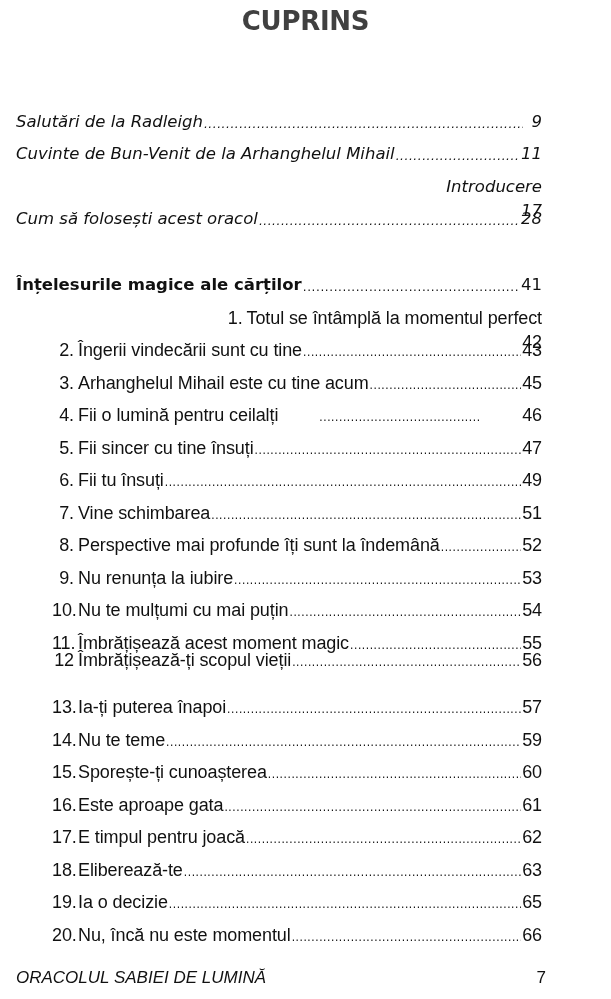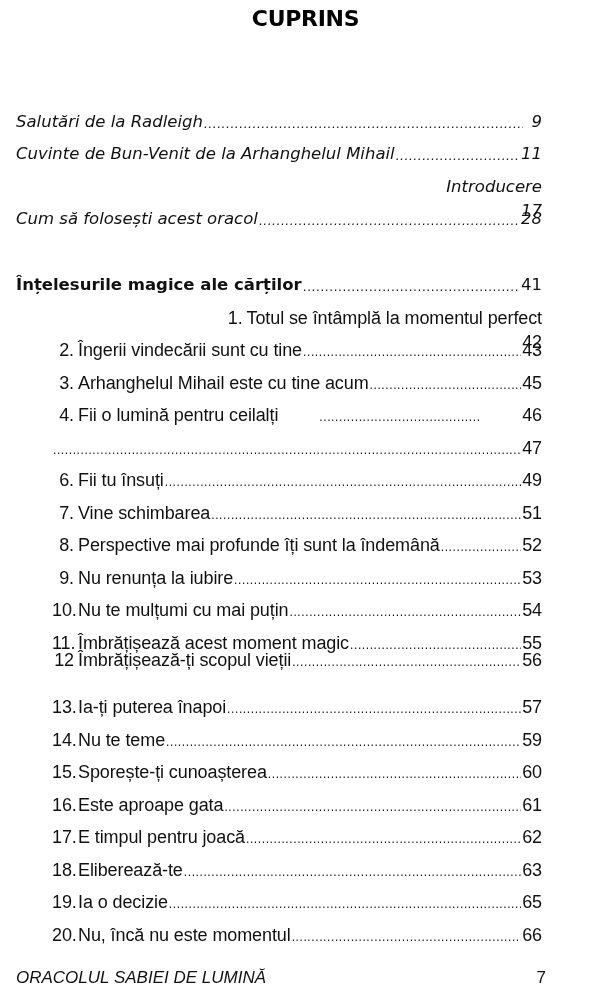--- a/index.html
+++ b/index.html
@@ -1,19 +1,19 @@
 <!DOCTYPE html>
 <html><head>
 <meta charset="utf-8">
 <style>
   html, body { margin: 0; padding: 0; background: #ffffff; }
   body { width: 611px; height: 999px; position: relative; overflow: hidden;
          font-family: "DejaVu Sans", "Liberation Sans", sans-serif; color: #111; }
   .title { position: absolute; top: 6px; left: 0; width: 611px; text-align: center;
-           font-size: 22px; font-weight: bold; letter-spacing: -0.3px; color:#000000; }
+           font-size: 26px; font-weight: bold; letter-spacing: -0.3px; color:#404040; }
   .toc { position: absolute; left: 16px; width: 526px; }
   .row { position: absolute; left: 0; width: 526px; height: 24px; display: flex;
          align-items: flex-end; font-size: 16.5px; line-height: 24px; white-space: nowrap; }
   .row .label { flex: 0 0 auto; }
   .row .dots { flex: 1 1 auto; overflow: hidden; margin: 0 1px; position: relative; height: 24px; }
   .row .dots::after { content: "........................................................................................................................................................................................................";
                       position: absolute; left: 0; bottom: 4px; font-size: 12px; letter-spacing: 0.6px; line-height: 12px; }
   .row .page { flex: 0 0 auto; text-align: right; }
   .row.italic { font-style: italic; font-family: "DejaVu Sans", sans-serif; font-size: 16.5px; }
   .row.bold .label { font-weight: bold; margin-top: 12px; }
@@ -71,20 +71,21 @@
     <span class="label"><span class="num">3.</span><span>Arhanghelul Mihail este cu tine acum</span></span>
     <span class="dots"></span>
     <span class="page">45</span>
   </div>
   <div class="row sub" style="top:403px;gap:40px;">
     <span class="label"><span class="num">4.</span><span>Fii o lumină pentru ceilalți</span></span>
     <span class="dots"></span>
     <span class="page">46</span>
   </div>
   <div class="row sub" style="top:436px;">
+    <span class="label"><span class="num">5.</span><span>Fii sincer cu tine însuți</span></span>
     <span class="dots"></span>
     <span class="page">47</span>
   </div>
   <div class="row sub" style="top:468px;">
     <span class="label"><span class="num">6.</span><span>Fii tu însuți</span></span>
     <span class="dots"></span>
     <span class="page">49</span>
   </div>
   <div class="row sub" style="top:501px;">
     <span class="label"><span class="num">7.</span><span>Vine schimbarea</span></span>

